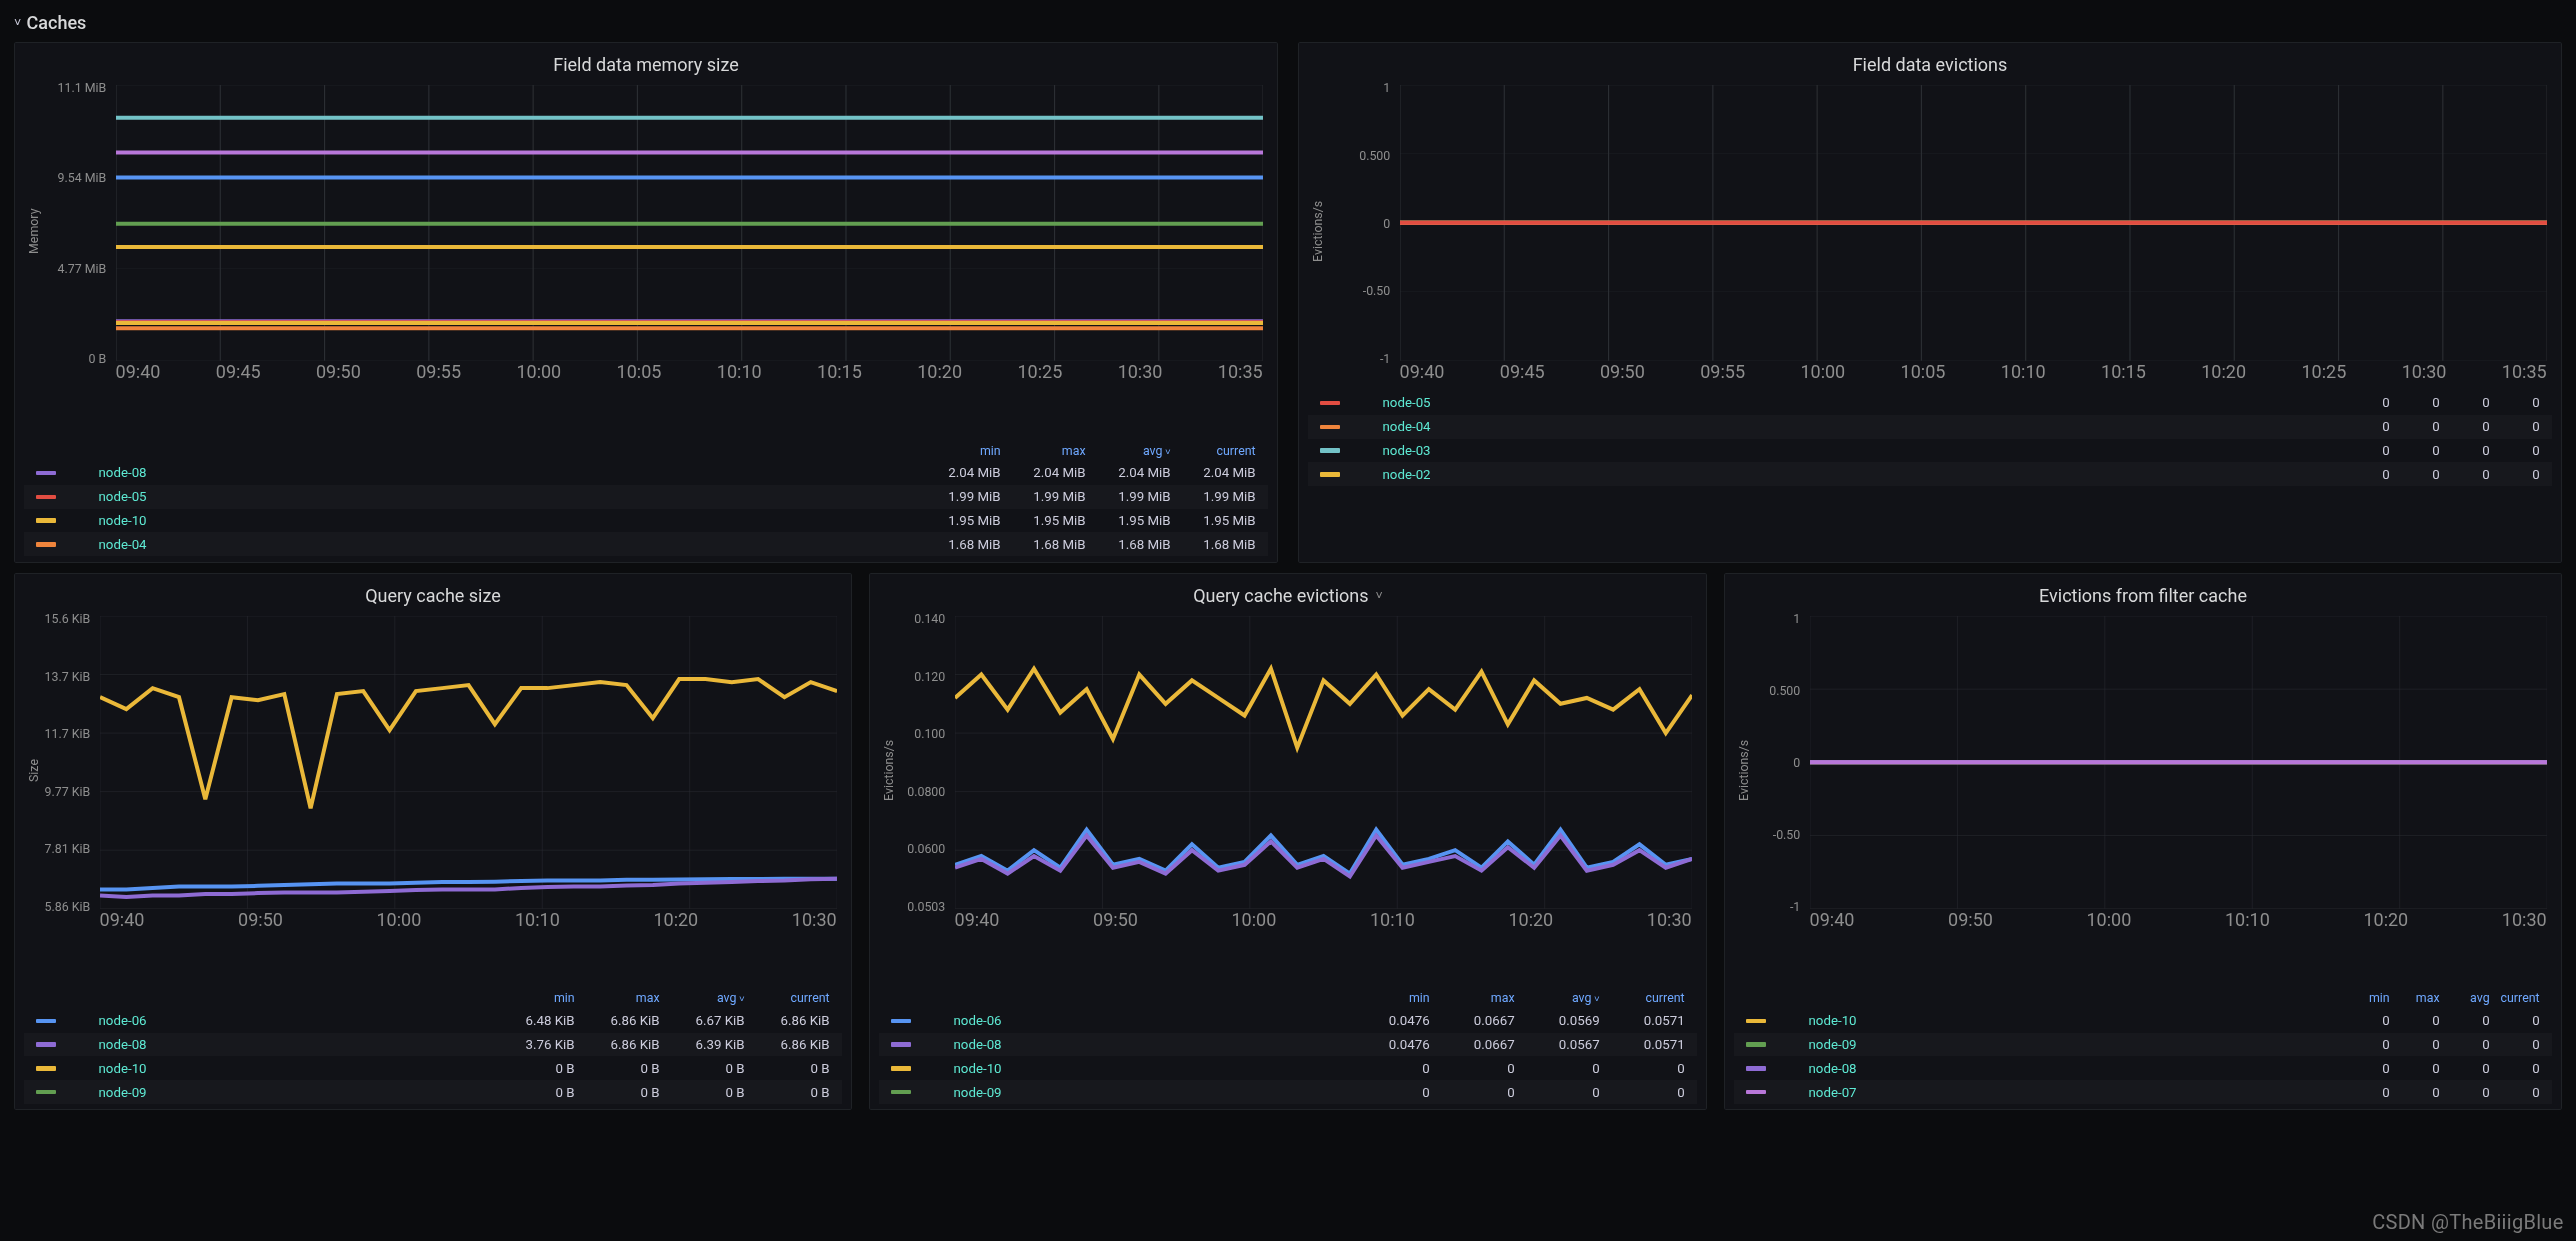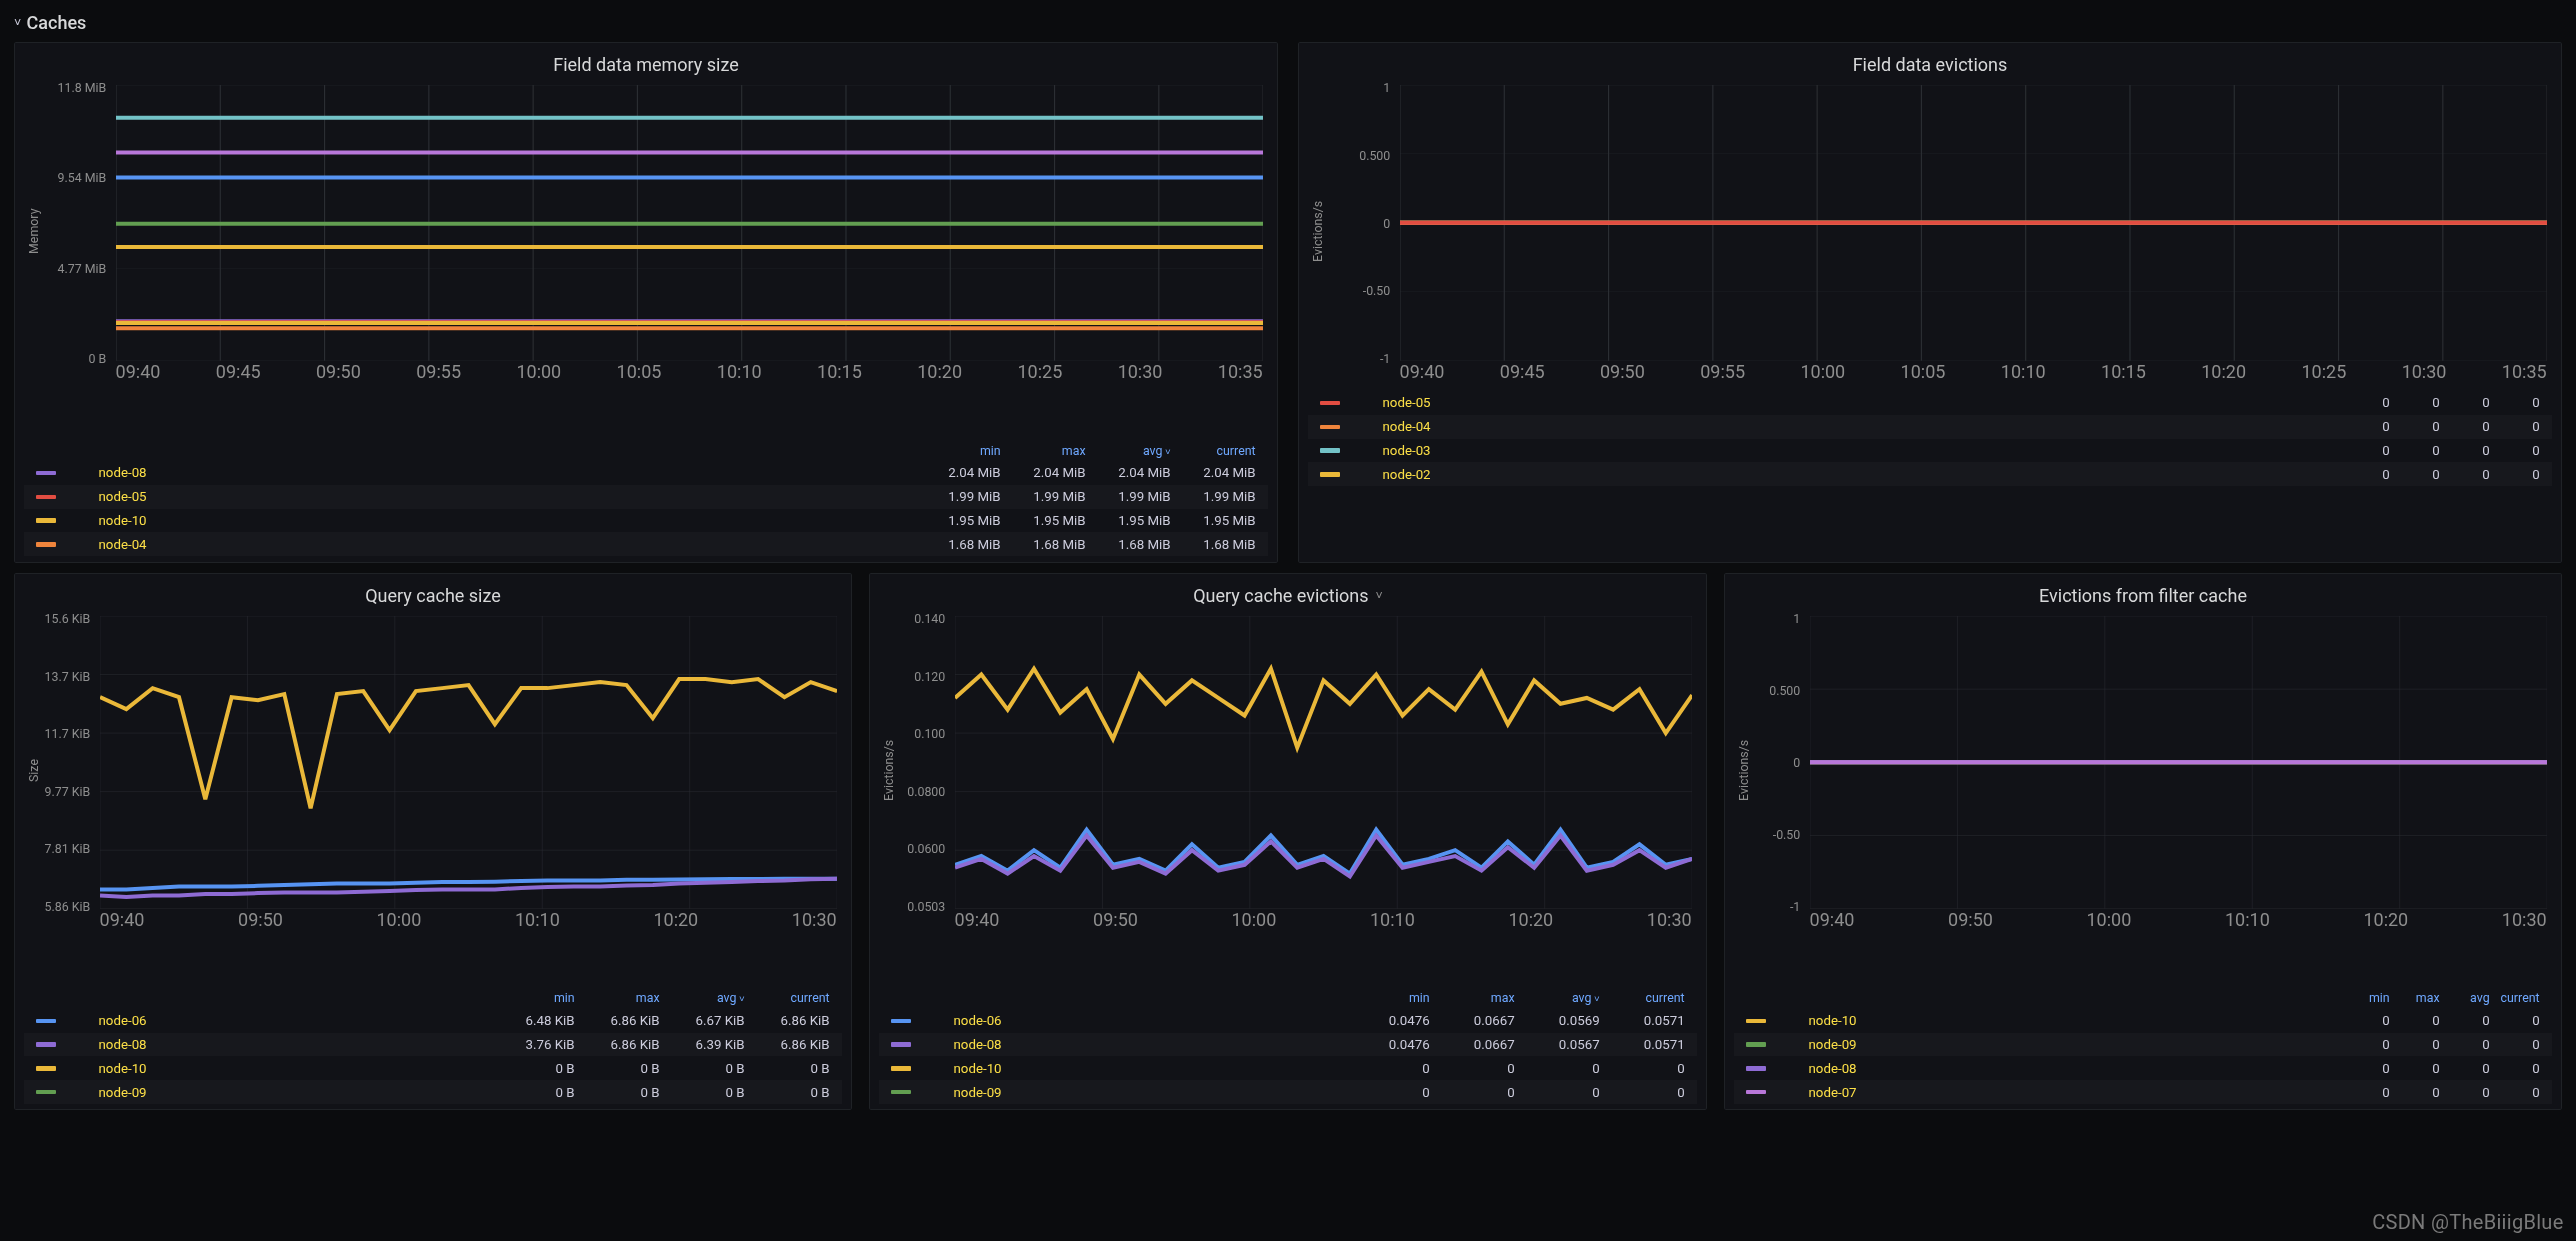--- a/index.html
+++ b/index.html
@@ -25,21 +25,21 @@
 .legend { margin-top:9px; }
 .legend-header { display:flex; padding:3.5px 12.4px; font-size:12.4px; }
 .legend-header .lname { flex:1; }
 .legend-header .col { width:85px; text-align:right; color:#6fa8ff; cursor:pointer;margin-top:48px; }
 .legend-header .col.sorted::after { content:" ˅"; font-size:9.8px; }
 .legend-header .col.short { width:50px; }
 .legend-rows { max-height:106px; overflow:hidden; }
 .legend-row { display:flex; align-items:center; padding:4.4px 12.4px; font-size:13.3px; }
 .legend-row:nth-child(even) { background:#17181d; }
 .swatch { width:19.5px; height:4.4px; border-radius:0.9px; margin-right:10.6px; }
-.legend-row .lname { flex:1; color:#fde047;padding-left:32px; }
+.legend-row .lname { flex:1; color:#5eead4;padding-left:32px; }
 .legend-row .val { width:85px; text-align:right; color:#ccccdc; }
 .legend-row .val.short { width:50px; }
 .watermark { position:fixed; bottom:7px; right:12.4px; color:#7a7a7a; font-size:20px; letter-spacing:0.3px; }
 .gl { stroke:#2b2e33; stroke-width:1; }
 </style>
 </head>
 <body>
 
 <div class="row-header">
   <span class="chev">˅</span>
@@ -48,21 +48,21 @@
 
 <div class="grid-top">
   <div class="panel" id="panel-0">
       <div class="panel-title">
         <span>Field data memory size</span>
       </div>
       <div class="plot-wrap" style="height: 302px;">
         <div class="ylabel">Memory</div>
         <div class="plot">
           <div class="yticks ">
-            <span>11.8 MiB</span>
+            <span>11.1 MiB</span>
             <span>9.54 MiB</span>
             <span>4.77 MiB</span>
             <span>0 B</span>
           </div>
           <div class="chart-area ">
             <svg viewBox="0 0 1000 1000" preserveAspectRatio="none">
               <line x1="0" x2="1000" y1="0" y2="0" class="gl"></line>
               <line x1="0" x2="1000" y1="333.3333333333333" y2="333.3333333333333" class="gl"></line>
               <line x1="0" x2="1000" y1="666.6666666666666" y2="666.6666666666666" class="gl"></line>
               <line x1="0" x2="1000" y1="1000" y2="1000" class="gl"></line>

